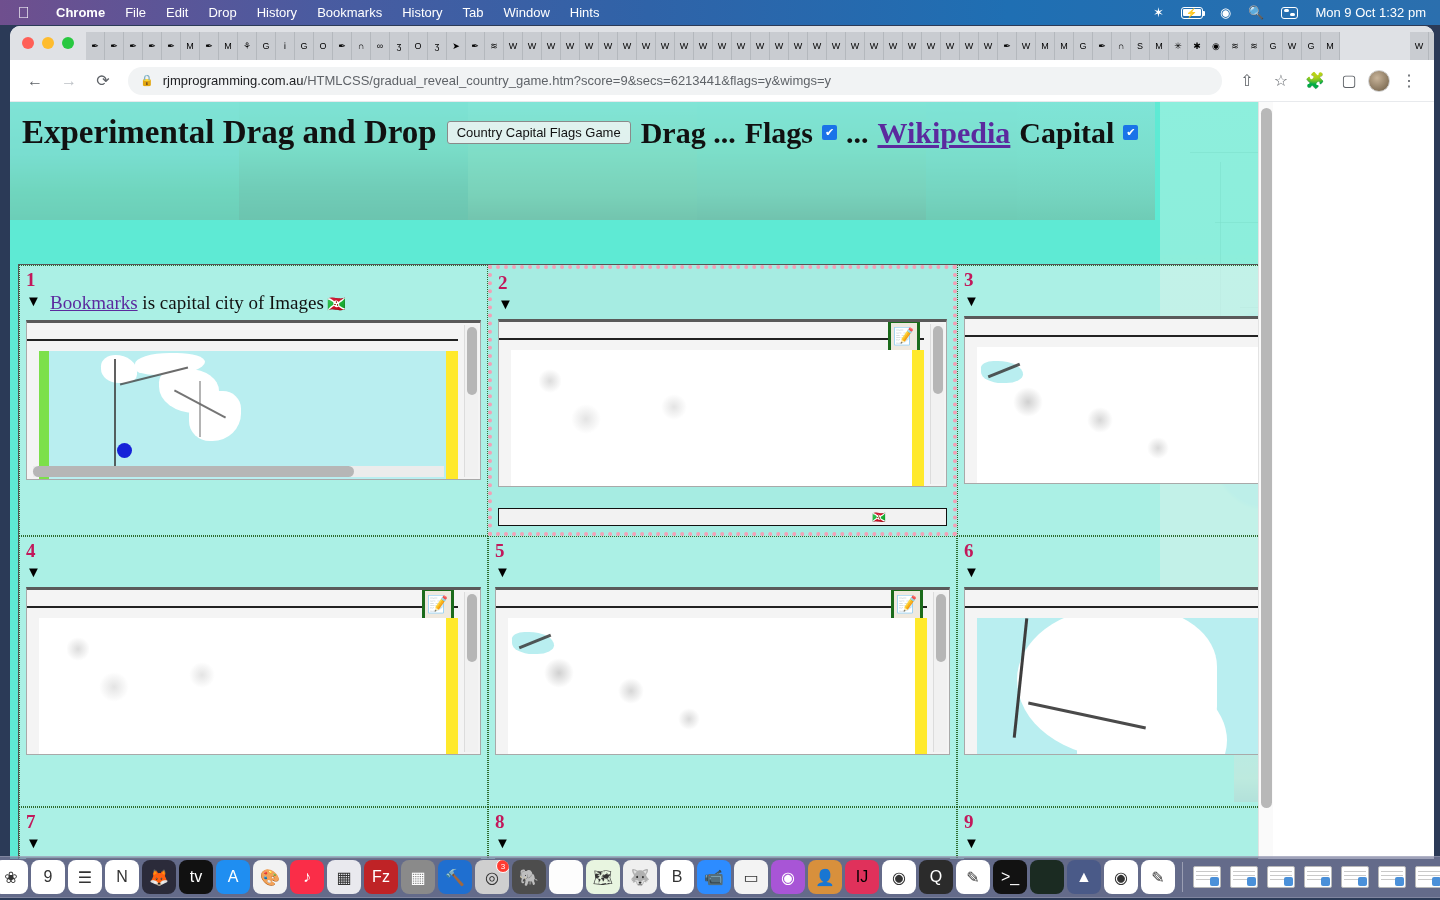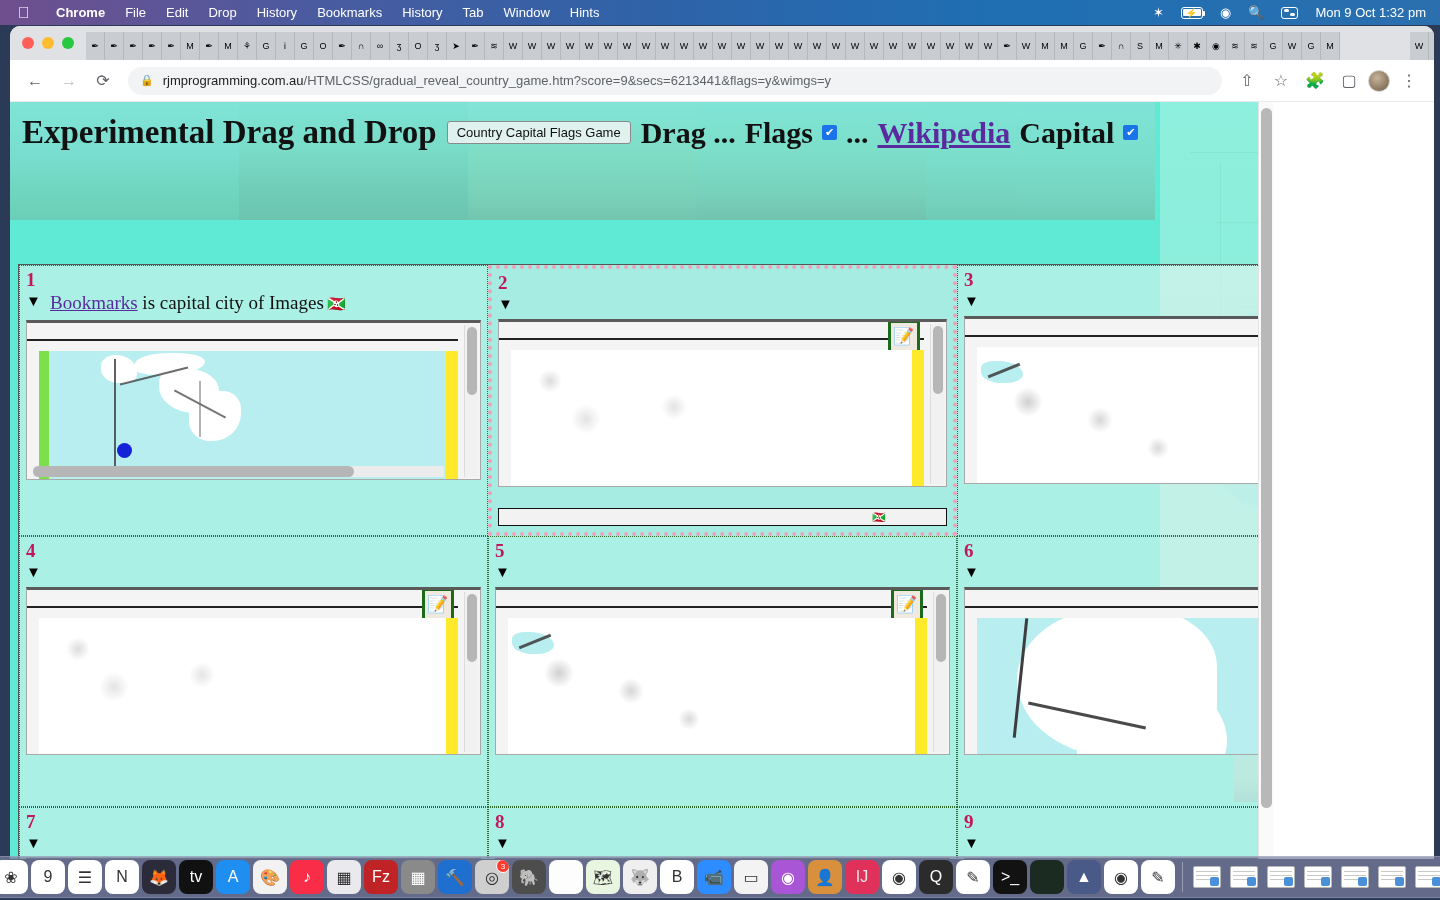--- a/index.html
+++ b/index.html
@@ -641,21 +641,21 @@
     </div>
     <div class="dk" style="background: rgb(243, 243, 243); color: rgb(51, 51, 51);">
       <span>▭</span>
     </div>
     <div class="dk" style="background: rgb(168, 85, 214); color: rgb(255, 255, 255);">
       <span>◉</span>
     </div>
     <div class="dk" style="background: rgb(216, 144, 60); color: rgb(255, 255, 255);">
       <span>👤</span>
     </div>
-    <div class="dk" style="background: rgb(224, 49, 91); color: #e5e5e5;">
+    <div class="dk" style="background: rgb(224, 49, 91); color: #000000;">
       <span>IJ</span>
     </div>
     <div class="dk" style="background: rgb(255, 255, 255); color: rgb(51, 51, 51);">
       <span>◉</span>
     </div>
     <div class="dk" style="background: rgb(43, 43, 43); color: rgb(255, 255, 255);">
       <span>Q</span>
     </div>
     <div class="dk" style="background: rgb(255, 255, 255); color: rgb(51, 51, 51);">
       <span>✎</span>

